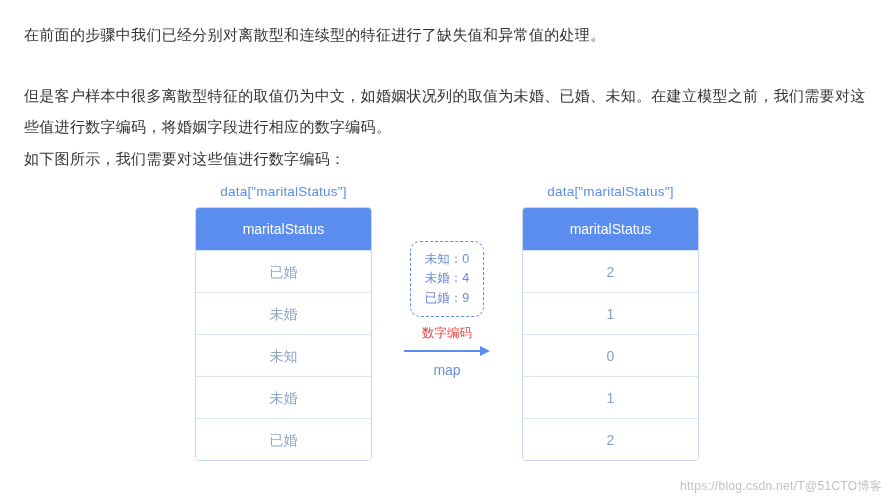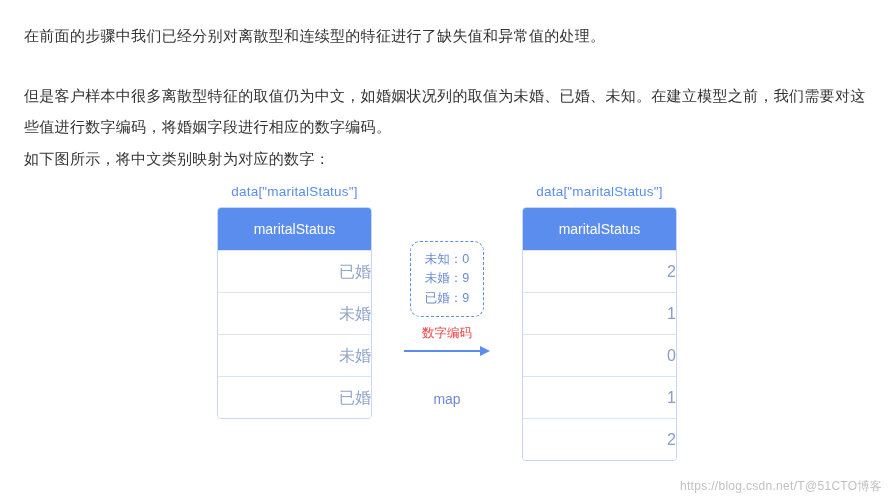--- a/index.html
+++ b/index.html
@@ -11,21 +11,21 @@
       padding: 20px 24px 0 24px;
       position: relative;
       overflow: hidden;
     }
     .text-block {
       font-size: 15px;
       line-height: 2.1;
       color: #333;
       letter-spacing: 0.3px;
     }
-    .para1 { margin-bottom: 28px; }
+    .para1 { margin-bottom: 28px; font-family: Liberation Serif, serif; }
     .para2 {}
     .para3 {}
     .diagram-wrap {
       margin-top: 10px;
       display: flex;
       justify-content: center;
       width: 100%;
     }
     .diagram {
       display: flex;
@@ -34,40 +34,40 @@
     }
     .col { display: flex; flex-direction: column; align-items: center; }
     .col-label {
       color: #5b8def;
       font-size: 13.5px;
       margin-bottom: 8px;
       font-family: Arial, sans-serif;
       letter-spacing: 0.2px;
     }
     .table {
-      width: 155px;
+      width: 177px;
       border: 1px solid #c9d8f2;
       border-radius: 4px;
       overflow: hidden;
     }
     .thead {
       background: #5b8def;
       color: #fff;
       font-size: 14px;
       text-align: center;
       height: 42px;
       line-height: 42px;
       font-family: Arial, sans-serif;
     }
     .cell {
       height: 42px;
       line-height: 42px;
-      text-align: right;
+      text-align: center;
       color: #8fa4c9;
-      font-size: 16px;
+      font-size: 14px;
       border-top: 1px solid #dbe4f5;
       background: #fff;
     }
     .cell.num {
       color: #8a9cc7;
       font-family: Arial, sans-serif;
     }
     .middle {
       width: 150px;
       display: flex;
@@ -89,59 +89,60 @@
     .arrow-label {
       color: #ef4444;
       font-size: 12.5px;
       margin-top: 8px;
       position: relative;
     }
     .arrow-svg { display: block; margin: 2px auto 0; }
     .map-label {
       color: #6c8bd6;
       font-size: 14px;
-      margin-top: 33px;
+      margin-top: 4px;
       font-family: Arial, sans-serif;
     }
     .watermark {
       position: absolute;
       right: 12px;
       bottom: 6px;
       font-size: 12px;
       color: rgba(140,140,140,0.55);
       letter-spacing: 0.3px;
       font-family: Arial, sans-serif;
       margin-top: 36px;
     }
   </style>
 </head>
 <body>
 
 <div class="text-block para1">在前面的步骤中我们已经分别对离散型和连续型的特征进行了缺失值和异常值的处理。</div>
 <div class="text-block para2">但是客户样本中很多离散型特征的取值仍为中文，如婚姻状况列的取值为未婚、已婚、未知。在建立模型之前，我们需要对这些值进行数字编码，将婚姻字段进行相应的数字编码。</div>
-<div class="text-block para3">如下图所示，将中文类别映射为对应的数字：</div>
+<div class="text-block para3">如下图所示，我们需要对这些值进行数字编码：</div>
 
 <div class="diagram-wrap">
   <div class="diagram">
 
     <div class="col">
       <div class="col-label">data["maritalStatus"]</div>
       <div class="table">
         <div class="thead">maritalStatus</div>
         <div class="cell">已婚</div>
         <div class="cell">未婚</div>
+        <div class="cell">未知</div>
         <div class="cell">未婚</div>
         <div class="cell">已婚</div>
       </div>
     </div>
 
     <div class="middle">
       <div class="bubble">
         <div class="bubble-row">未知：0</div>
-        <div class="bubble-row">未婚：9</div>
+        <div class="bubble-row">未婚：4</div>
         <div class="bubble-row">已婚：9</div>
       </div>
       <div class="arrow-label">数字编码</div>
       <svg class="arrow-svg" width="90" height="14" viewBox="0 0 90 14">
         <line x1="2" y1="7" x2="78" y2="7" stroke="#5b8def" stroke-width="1.8"></line>
         <polygon points="78,2 88,7 78,12" fill="#5b8def"></polygon>
       </svg>
       <div class="map-label">map</div>
     </div>
 

